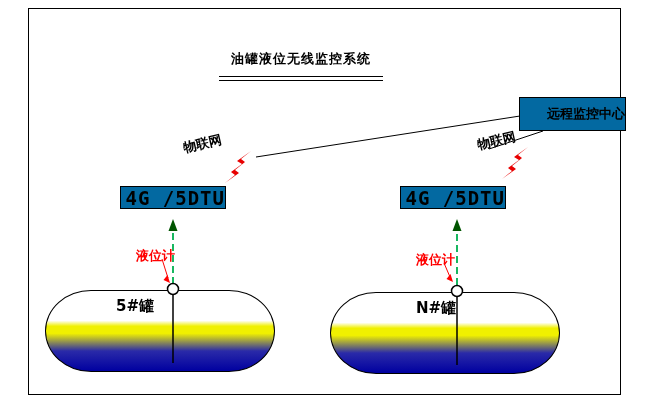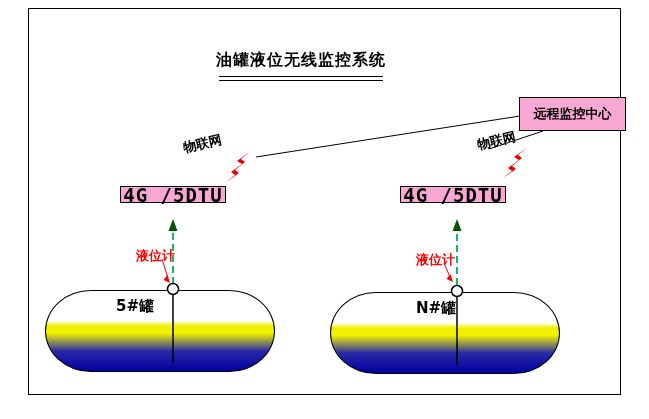--- a/index.html
+++ b/index.html
@@ -7,44 +7,44 @@
   body {
     position:relative; overflow:hidden; background:#ffffff;
     font-family:"DejaVu Sans", sans-serif; color:#000;
   }
   .frame {
     position:absolute; left:28px; top:8px; width:593px; height:387px;
     border:1.5px solid #000; background:#fff; z-index:0;
   }
   .title {
     position:absolute; left:205px; top:50px; width:192px; text-align:center;
-    font-size:16px; font-weight:bold; letter-spacing:1px; z-index:2;
+    font-size:13px; font-weight:bold; letter-spacing:1px; z-index:2;
   }
   .underline { position:absolute; height:1px; background:#000; z-index:2; }
   .u1 { left:219px; top:76px; width:164px; }
   .u2 { left:219px; top:80px; width:164px; }
 
   .overlay { position:absolute; left:0; top:0; z-index:3; pointer-events:none; }
 
   .wire { stroke:#000; stroke-width:1; }
   .bolt { fill:var(--lightning_red,#e80000); }
   .signal { stroke:var(--signal_green,#00b050); stroke-width:1.8; stroke-dasharray:7 4; }
   .signal-head { fill:var(--signal_head,#005500); }
   .leader { stroke:var(--gauge_red,#ff0000); stroke-width:1; }
   .leader-head { fill:var(--gauge_red,#ff0000); }
   .stem { stroke:#000; stroke-width:1.5; }
   .gauge { fill:#fff; stroke:#000; stroke-width:1.5; }
 
   .box {
-    position:absolute; background:#f9a8d4; border:1.5px solid #000;
-    display:flex; align-items:center; justify-content:center; z-index:2;
+    position:absolute; background:#0369a1; border:1.5px solid #000;
+    display:flex; align-items:center; justify-content:flex-end; z-index:2;
   }
   .remote { left:519px; top:97px; width:107px; height:34px; font-size:13px; font-weight:bold; }
   .dtu {
-    width:106px; height:17px; font-family:"DejaVu Sans Mono", monospace;
+    width:106px; height:23px; font-family:"DejaVu Sans Mono", monospace;
     font-size:19px; font-weight:bold; letter-spacing:1px;
   }
   .dtul { left:120px; top:186px; }
   .dtur { left:400px; top:186px; }
 
   .iot { position:absolute; font-size:13px; font-weight:bold; transform:rotate(-13deg); z-index:2; }
   .iot-left { left:183px; top:135px; }
   .iot-right { left:477px; top:132px; }
 
   .gaugelabel {

